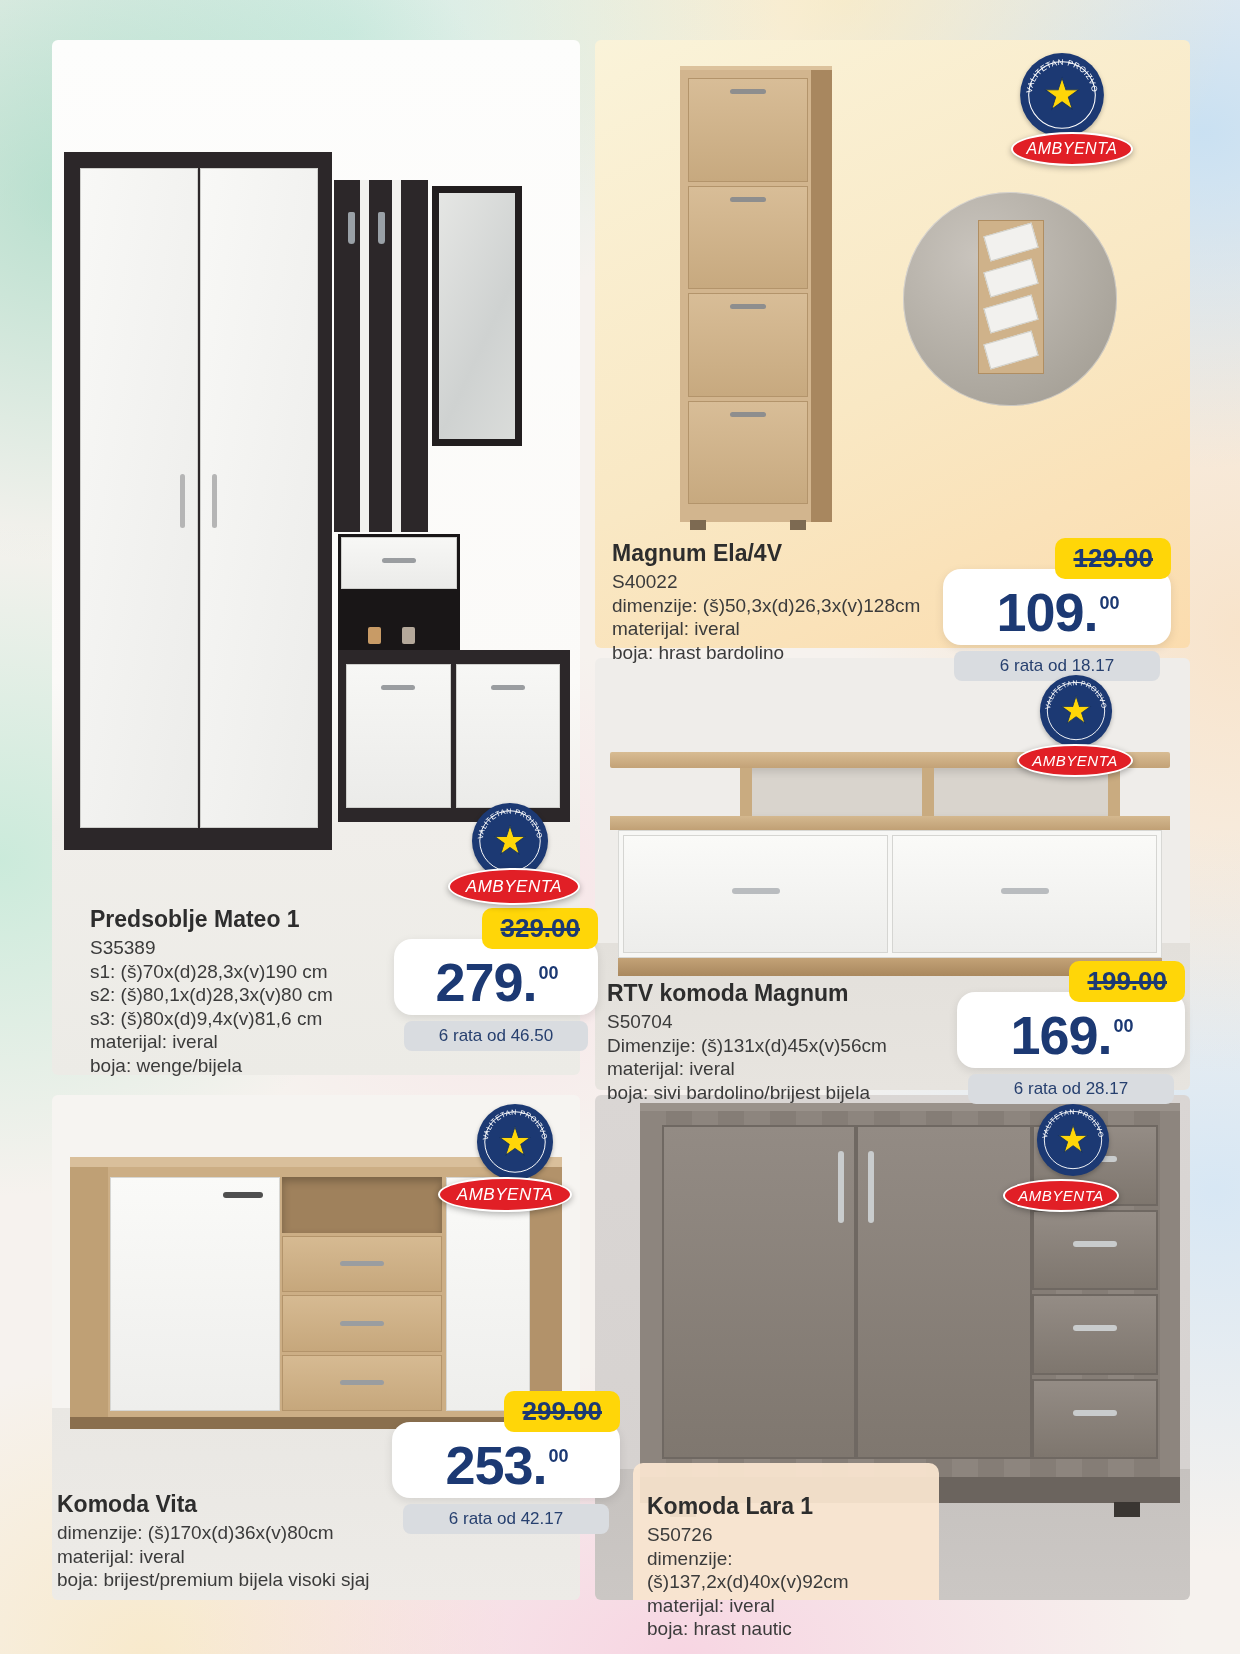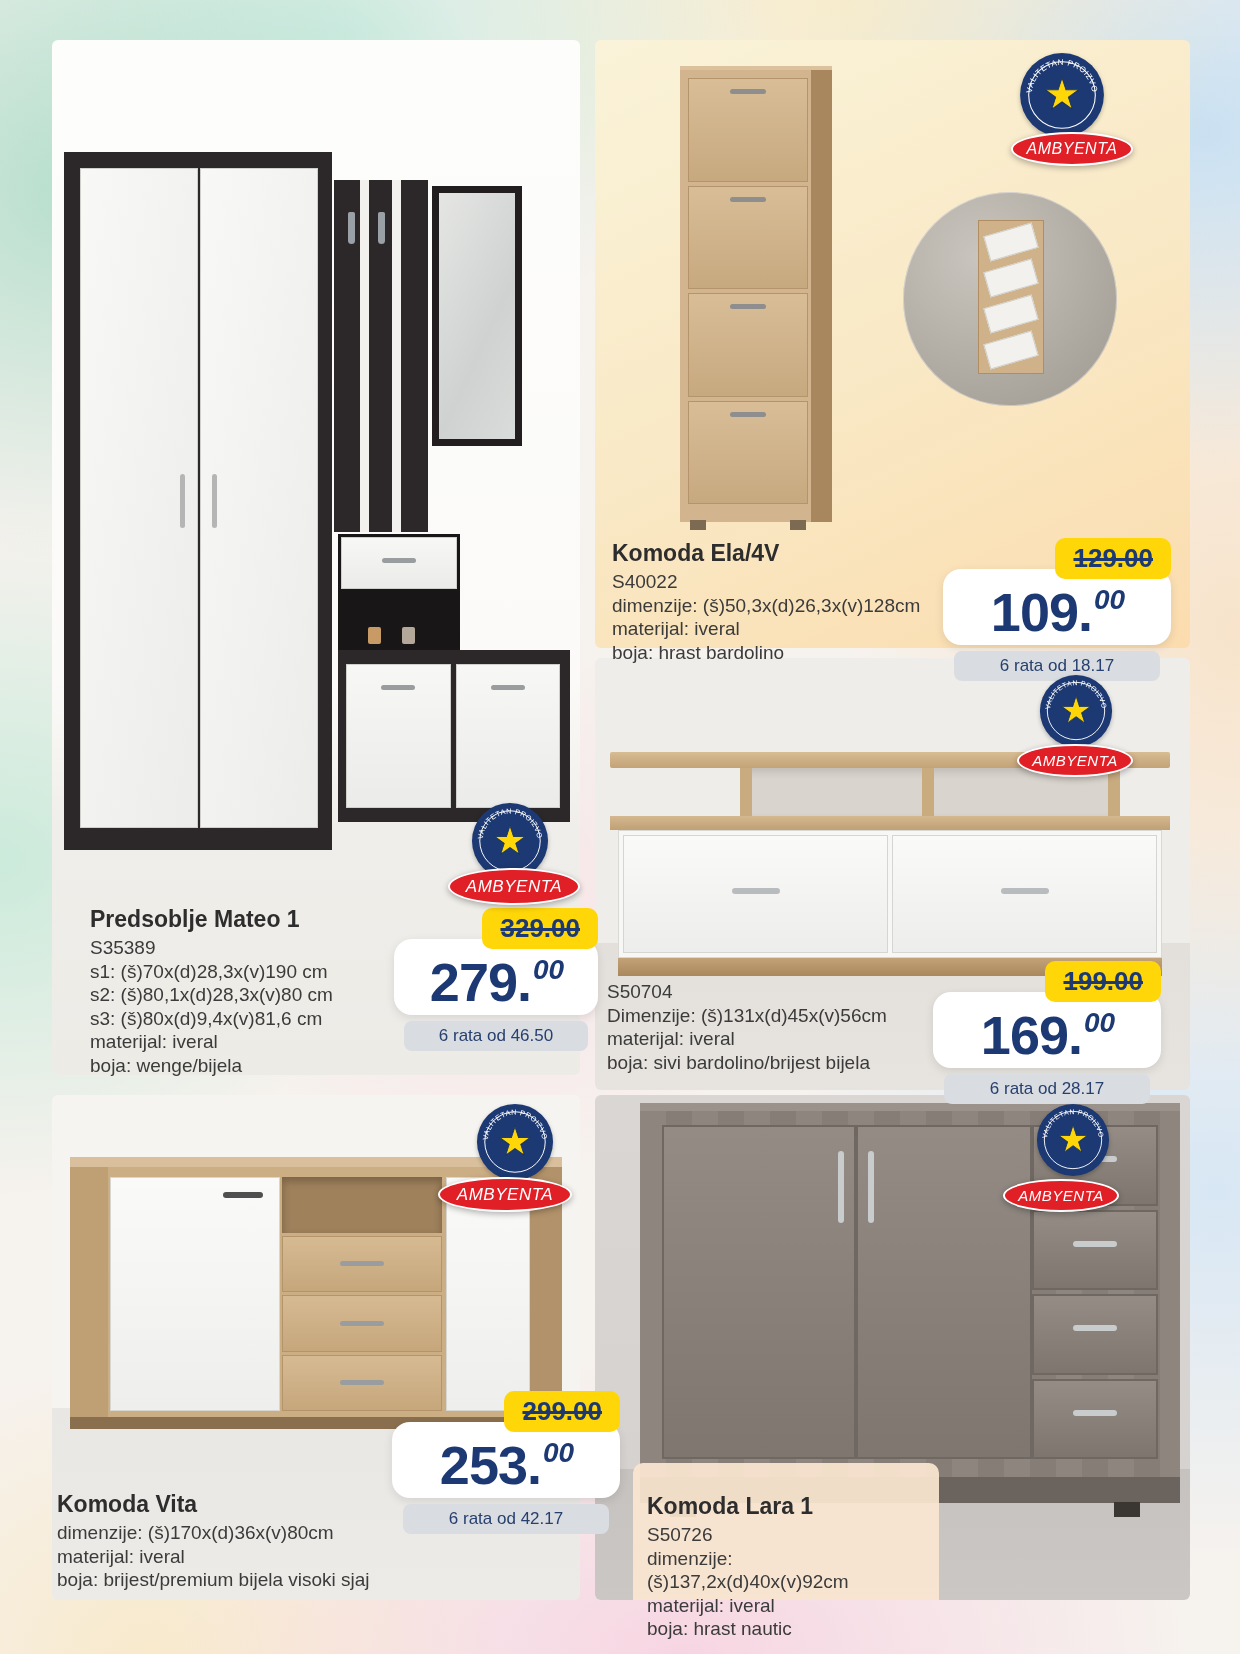--- a/index.html
+++ b/index.html
@@ -23,21 +23,21 @@
   .p-title{font-size:23px;font-weight:700;color:#2d2d2d;margin-bottom:3px;}
   .p-line{font-size:19px;color:#3b3b3b;line-height:1.24;}
   
   .pricing{position:absolute;display:flex;flex-direction:column;align-items:center;z-index:6;}
   .price-old{align-self:flex-end;background:#ffd608;color:#1c3973;font-weight:700;font-size:26px;
     padding:5px 18px;border-radius:10px;text-decoration:line-through;text-decoration-thickness:3px;
     margin-bottom:-10px;z-index:2;}
   .price-new{width:100%;box-sizing:border-box;background:#ffffff;border-radius:18px;text-align:center;
     padding:12px 6px 2px;color:#1c3973;box-shadow:0 3px 10px rgba(0,0,0,.10);}
   .pi{font-size:54px;font-weight:800;letter-spacing:-1px;}
-  .pf{font-size:28px;font-weight:800;position:relative;top:-22px;left:2px;font-style:italic;}
+  .pf{font-size:18px;font-weight:800;position:relative;top:-22px;left:2px;}
   .price-rata{width:90%;background:#d9dce0;border-radius:8px;color:#27406f;font-size:17px;
     text-align:center;padding:5px 0;margin-top:6px;}
   
   .qbadge{position:absolute;z-index:7;filter:drop-shadow(0 2px 2px rgba(0,0,0,.25));}
   .amb{position:absolute;z-index:7;background:#e11f26;color:#ffffff;font-weight:400;font-style:italic;
     letter-spacing:.5px;border:2px solid #fff;border-radius:50%;display:flex;align-items:center;
     justify-content:center;box-shadow:0 2px 6px rgba(0,0,0,.3);font-size:17px;}
   
   .c1{left:52px;top:40px;width:528px;height:1035px;background:linear-gradient(#fdfdfc 0%,#fbfaf8 62%,#f0eeea 76%,#ecebe6 100%);}
   .photo{position:absolute;inset:0;overflow:hidden;border-radius:6px;}
@@ -89,21 +89,21 @@
   .c3-top{position:absolute;left:0;top:0;width:100%;height:16px;background:linear-gradient(#d8bc93,#c3a277);border-radius:2px;}
   .c3-zone{position:absolute;left:130px;top:16px;width:380px;height:48px;background:#d9d4cd;box-shadow:inset 0 4px 8px rgba(0,0,0,.12);}
   .c3-riser{position:absolute;top:0;bottom:0;width:12px;background:#c9ab80;}
   .c3-riser.a{left:0;} .c3-riser.b{left:182px;} .c3-riser.c{right:0;}
   .c3-board2{position:absolute;left:0;top:64px;width:100%;height:14px;background:linear-gradient(#d4b88f,#c0a075);}
   .c3-base{position:absolute;left:8px;top:78px;width:544px;height:128px;background:#f7f7f5;border:1px solid #d8d8d5;display:flex;gap:4px;padding:4px;box-sizing:border-box;}
   .c3-drawer{flex:1;background:linear-gradient(#fafaf8,#ededeb);border:1px solid #d5d5d2;position:relative;}
   .c3-drawer .hh{width:48px;height:6px;top:52px;background:#b9bcbf;}
   .c3-plinth{position:absolute;left:8px;top:206px;width:544px;height:18px;background:linear-gradient(#c3a277,#a9885e);}
   .c3 .info{left:12px;top:322px;width:345px;}
-  .c3 .pricing{left:338px;top:303px;width:228px;}
+  .c3 .pricing{left:362px;top:303px;width:228px;}
   .c3 .qbadge{left:444px;top:16px;width:74px;height:74px;}
   .c3 .amb{left:422px;top:86px;width:112px;height:29px;font-size:15px;}
   
   .c4{left:52px;top:1095px;width:528px;height:505px;background:linear-gradient(#f6f4f1 0%,#f6f4f1 62%,#e9e7e3 62%,#edebe7 100%);}
   .c4-sb{position:absolute;left:18px;top:62px;width:492px;height:272px;background:#ccae85;border-top:10px solid #d9bf9b;box-sizing:border-box;}
   .c4-stile{position:absolute;left:0;top:0;bottom:12px;width:38px;background:#bfa075;}
   .c4-doorL{position:absolute;left:40px;top:10px;bottom:18px;width:168px;background:linear-gradient(#fafaf8,#eeeeec);border:1px solid #d6d6d3;}
   .c4-doorL .hd{position:absolute;top:14px;right:16px;width:40px;height:6px;background:#4f4f4f;border-radius:3px;}
   .c4-mid{position:absolute;left:212px;top:10px;bottom:18px;width:160px;display:flex;flex-direction:column;gap:3px;}
   .c4-open{height:56px;background:#9f815c;box-shadow:inset 0 4px 8px rgba(0,0,0,.25);}
@@ -237,21 +237,21 @@
       <circle cx="40" cy="40" r="39" fill="#1c3973"></circle>
       <circle cx="40" cy="40" r="31" fill="none" stroke="#ffffff" stroke-width="1"></circle>
       <defs>
           <path id="arc2" d="M 12 40 A 28 28 0 0 1 68 40"></path>
         </defs>
       <text font-size="7.5" fill="#ffffff" letter-spacing=".5"><textPath href="#arc2" startOffset="50%" text-anchor="middle">KVALITETAN PROIZVOD</textPath></text>
       <text x="40" y="53" font-size="40" text-anchor="middle" fill="#ffd608" stroke="#13305f" stroke-width=".8">★</text>
     </svg>
     <div class="amb">AMBYENTA</div>
     <div class="info">
-      <div class="p-title">Komoda Ela/4V</div>
+      <div class="p-title">Magnum Ela/4V</div>
       <div class="p-line">S40022</div>
       <div class="p-line">dimenzije: (š)50,3x(d)26,3x(v)128cm</div>
       <div class="p-line">materijal: iveral</div>
       <div class="p-line">boja: hrast bardolino</div>
     </div>
     <div class="pricing">
       <div class="price-old">129.00</div>
       <div class="price-new"><span class="pi">109.</span><span class="pf">00</span></div>
       <div class="price-rata">6 rata od 18.17</div>
     </div>
@@ -282,20 +282,21 @@
       <circle cx="40" cy="40" r="39" fill="#1c3973"></circle>
       <circle cx="40" cy="40" r="31" fill="none" stroke="#ffffff" stroke-width="1"></circle>
       <defs>
           <path id="arc3" d="M 12 40 A 28 28 0 0 1 68 40"></path>
         </defs>
       <text font-size="7.5" fill="#ffffff" letter-spacing=".5"><textPath href="#arc3" startOffset="50%" text-anchor="middle">KVALITETAN PROIZVOD</textPath></text>
       <text x="40" y="53" font-size="40" text-anchor="middle" fill="#ffd608" stroke="#13305f" stroke-width=".8">★</text>
     </svg>
     <div class="amb">AMBYENTA</div>
     <div class="info">
+      <div class="p-title">RTV komoda Magnum</div>
       <div class="p-line">S50704</div>
       <div class="p-line">Dimenzije: (š)131x(d)45x(v)56cm</div>
       <div class="p-line">materijal: iveral</div>
       <div class="p-line">boja: sivi bardolino/brijest bijela</div>
     </div>
     <div class="pricing">
       <div class="price-old">199.00</div>
       <div class="price-new"><span class="pi">169.</span><span class="pf">00</span></div>
       <div class="price-rata">6 rata od 28.17</div>
     </div>

